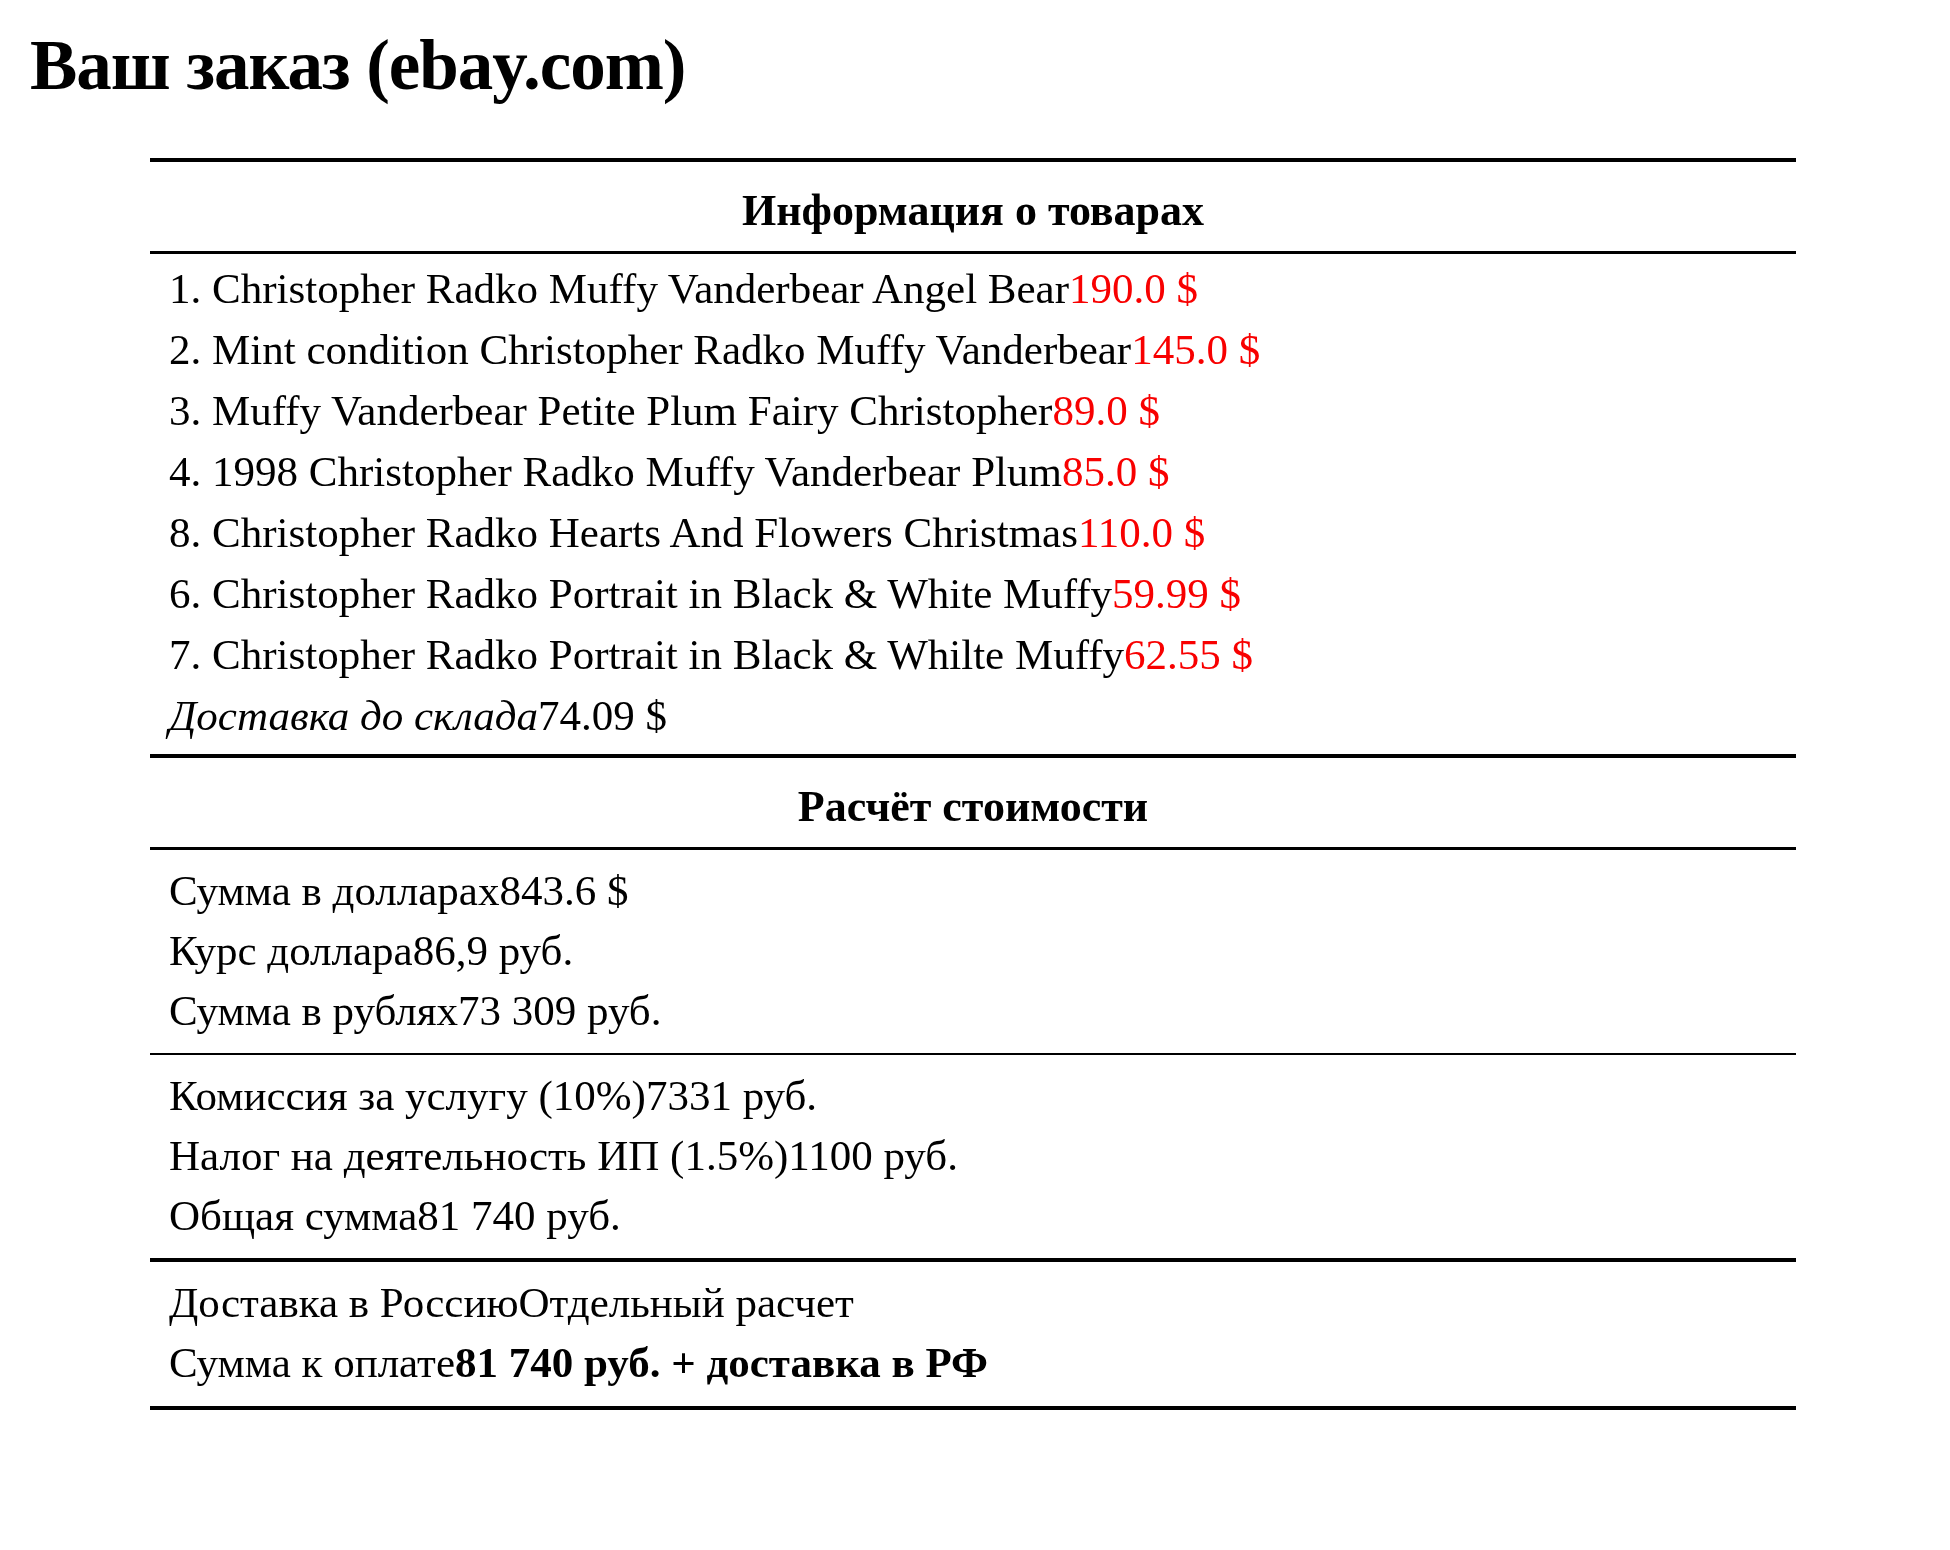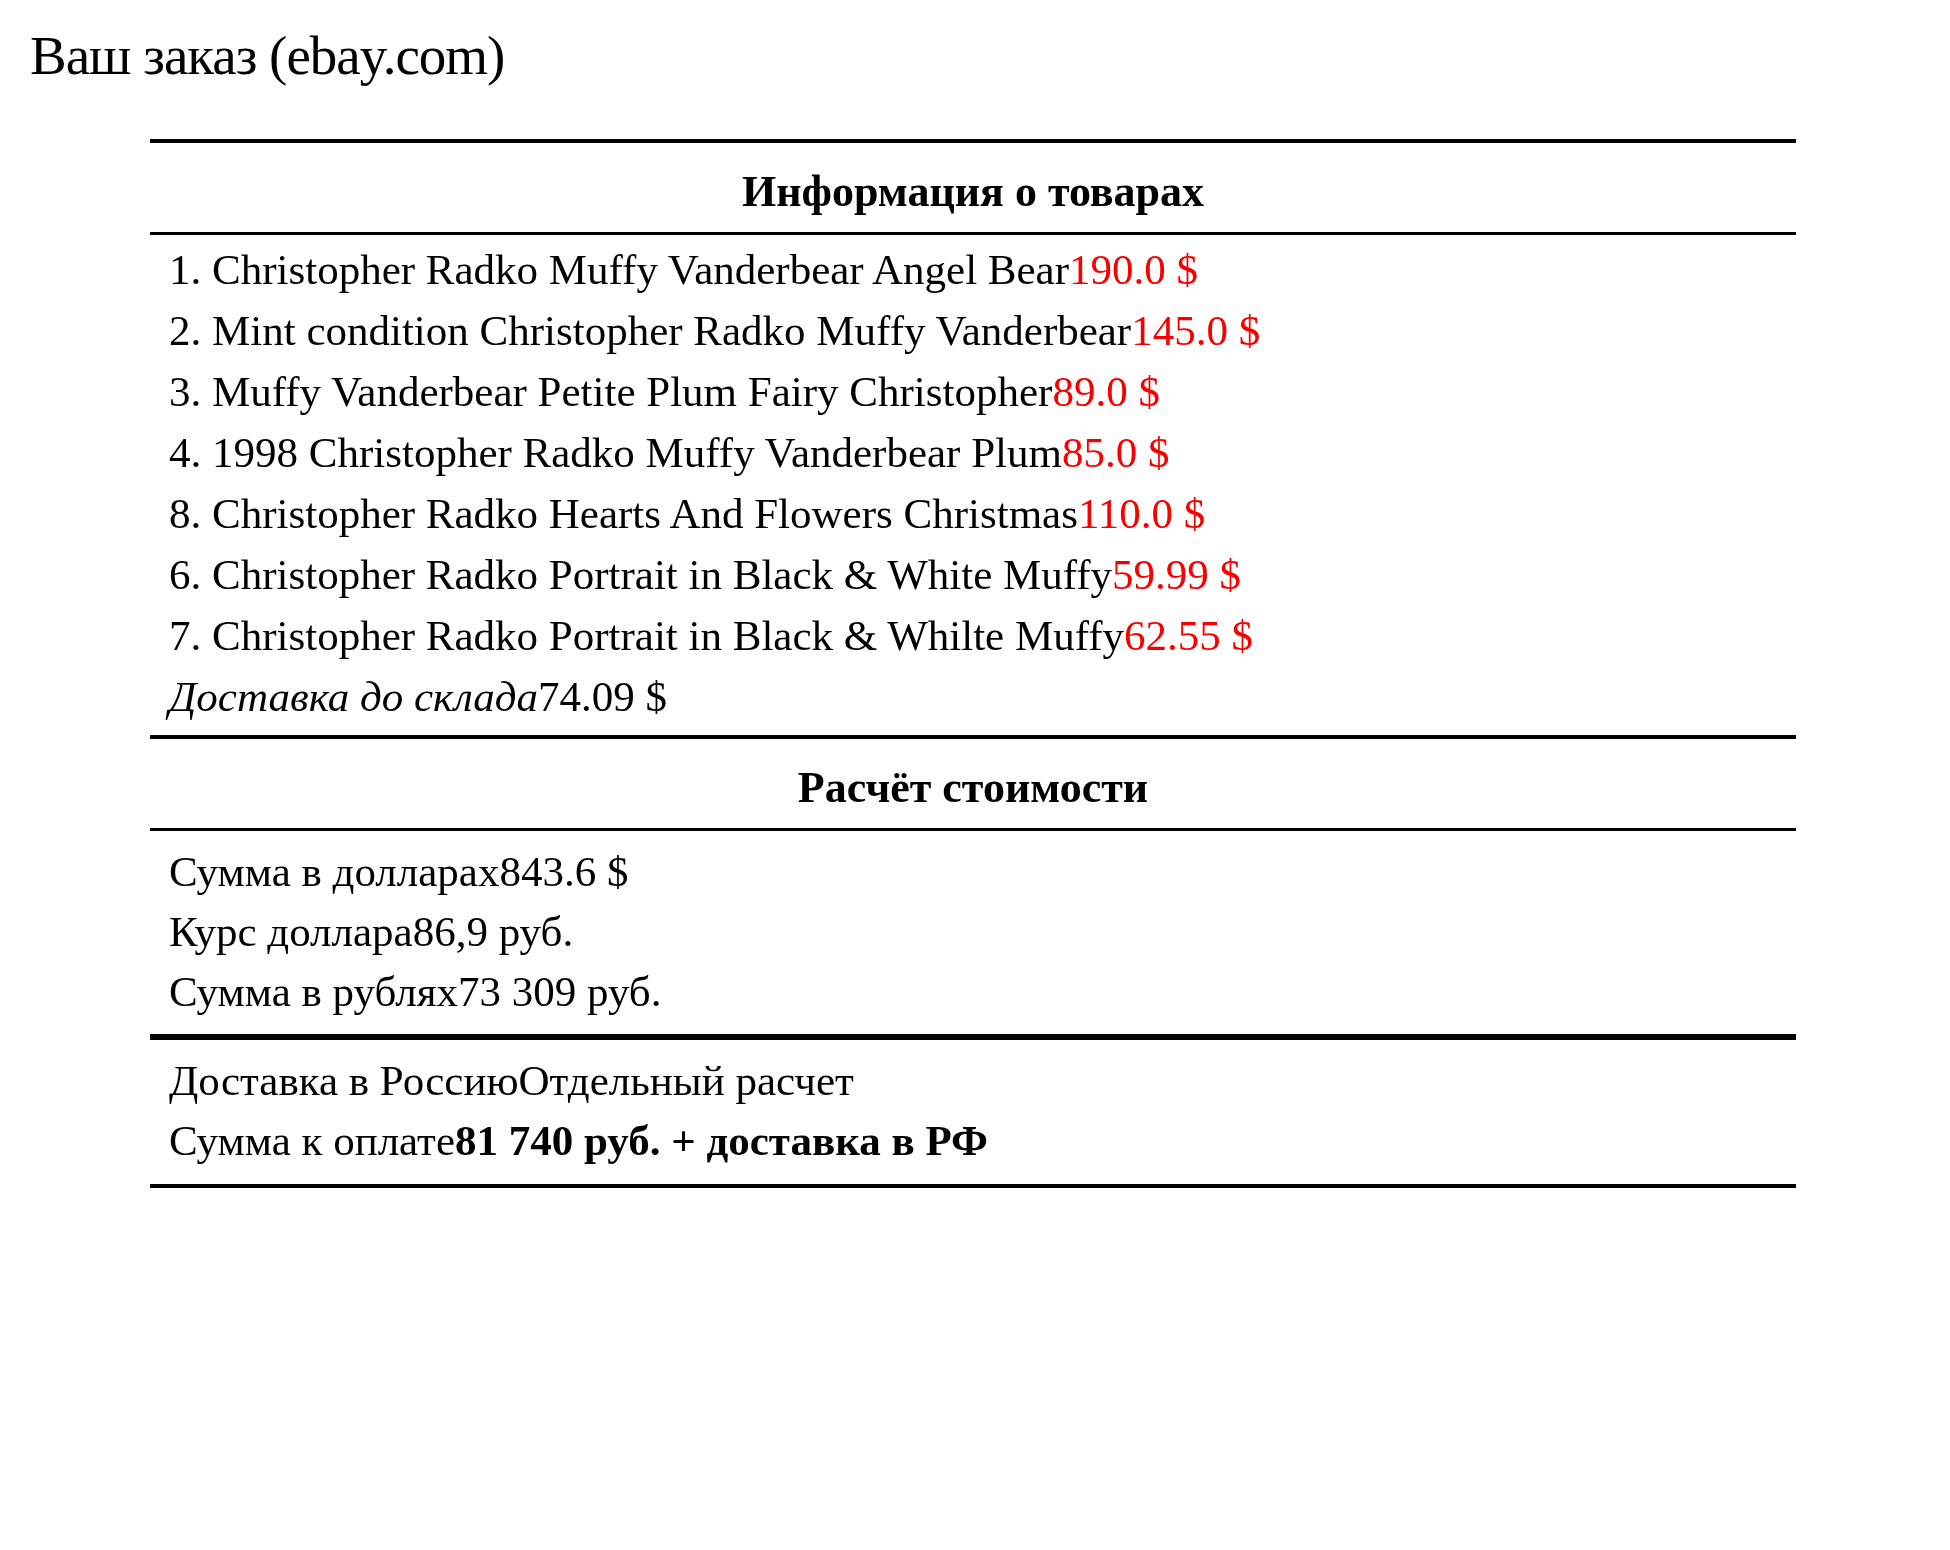--- a/index.html
+++ b/index.html
@@ -6,22 +6,22 @@
   html, body { background: #ffffff; }
   body {
     width: 1950px; height: 1550px;
     font-family: "Liberation Serif", "DejaVu Serif", serif;
     color: #000;
     overflow: hidden;
   }
   .doc { position: relative; width: 1950px; height: 1550px; }
 
   .title {
-    font-size: 55px;
-    font-weight: normal;
+    font-size: 71px;
+    font-weight: bold;
     line-height: 1.18;
     margin: 24px 0 0 30px;
     letter-spacing: -1px;
   }
 
   .order-table { margin: 50px 154px 0 150px; } 
 
   .rule { width: 100%; background: #000; }
   .rule.thick { height: 4px; }
   .rule.med   { height: 3px; }
@@ -136,20 +136,37 @@
         </div>
 
         <div class="row">
           <span class="row-label">Сумма в рублях</span>
           <span class="row-value">73 309 руб.</span>
         </div>
       </div>
 
     <div class="rule thin"></div>
 
+    <div class="calc-block">
+
+        <div class="row">
+          <span class="row-label">Комиссия за услугу (10%)</span>
+          <span class="row-value">7331 руб.</span>
+        </div>
+
+        <div class="row">
+          <span class="row-label">Налог на деятельность ИП (1.5%)</span>
+          <span class="row-value">1100 руб.</span>
+        </div>
+
+        <div class="row">
+          <span class="row-label">Общая сумма</span>
+          <span class="row-value">81 740 руб.</span>
+        </div>
+      </div>
 
     <div class="rule thick"></div>
 
     <div class="final-block">
 
         <div class="row">
           <span class="row-label">Доставка в Россию</span>
           <span class="row-value">Отдельный расчет</span>
         </div>
 

